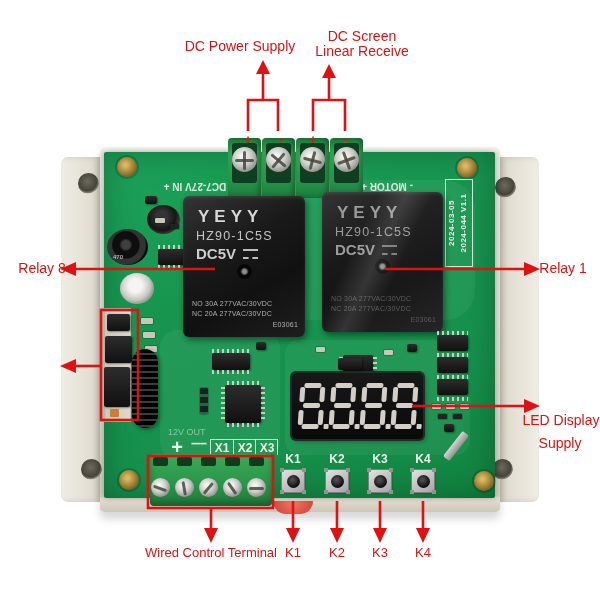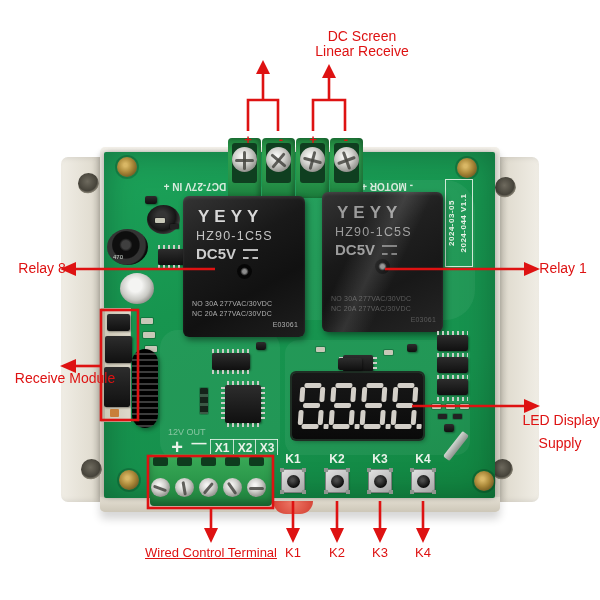--- a/index.html
+++ b/index.html
@@ -394,32 +394,32 @@
       <polygon points="60,366 76,359 76,373"></polygon>
       <polygon points="540,406 524,399 524,413"></polygon>
       <polygon points="211,543 204,528 218,528"></polygon>
       <polygon points="293,543 286,528 300,528"></polygon>
       <polygon points="337,543 330,528 344,528"></polygon>
       <polygon points="380,543 373,528 387,528"></polygon>
       <polygon points="423,543 416,528 430,528"></polygon>
     </g>
   </svg>
 
+  <div class="ann-label" style="left:240px;top:39px;">DC Power Supply</div>
   <div class="ann-label" style="left:362px;top:29px;">
     <div>DC Screen</div>
     <div>Linear Receive</div>
   </div>
   <div class="ann-label pol" style="left:248px;top:132px;">+</div>
   <div class="ann-label pol" style="left:281px;top:132px;">-</div>
   <div class="ann-label pol" style="left:313px;top:132px;">+</div>
   <div class="ann-label pol" style="left:346px;top:132px;">-</div>
   <div class="ann-label" style="left:42px;top:261px;">Relay 8</div>
   <div class="ann-label" style="left:563px;top:261px;">Relay 1</div>
-  <div class="ann-label" style="left:65px;top:371px;">Receive Module</div>
   <div class="ann-label" style="left:561px;top:413px;">LED Display</div>
   <div class="ann-label" style="left:560px;top:436px;">Supply</div>
-  <div class="ann-label small" style="left:211px;top:545px;text-decoration:underline;">Wired Control Terminal</div>
+  <div class="ann-label small" style="left:211px;top:545px;">Wired Control Terminal</div>
   <div class="ann-label small" style="left:293px;top:545px;">K1</div>
   <div class="ann-label small" style="left:337px;top:545px;">K2</div>
   <div class="ann-label small" style="left:380px;top:545px;">K3</div>
   <div class="ann-label small" style="left:423px;top:545px;">K4</div>
 
 </div>
 
 </body></html>

